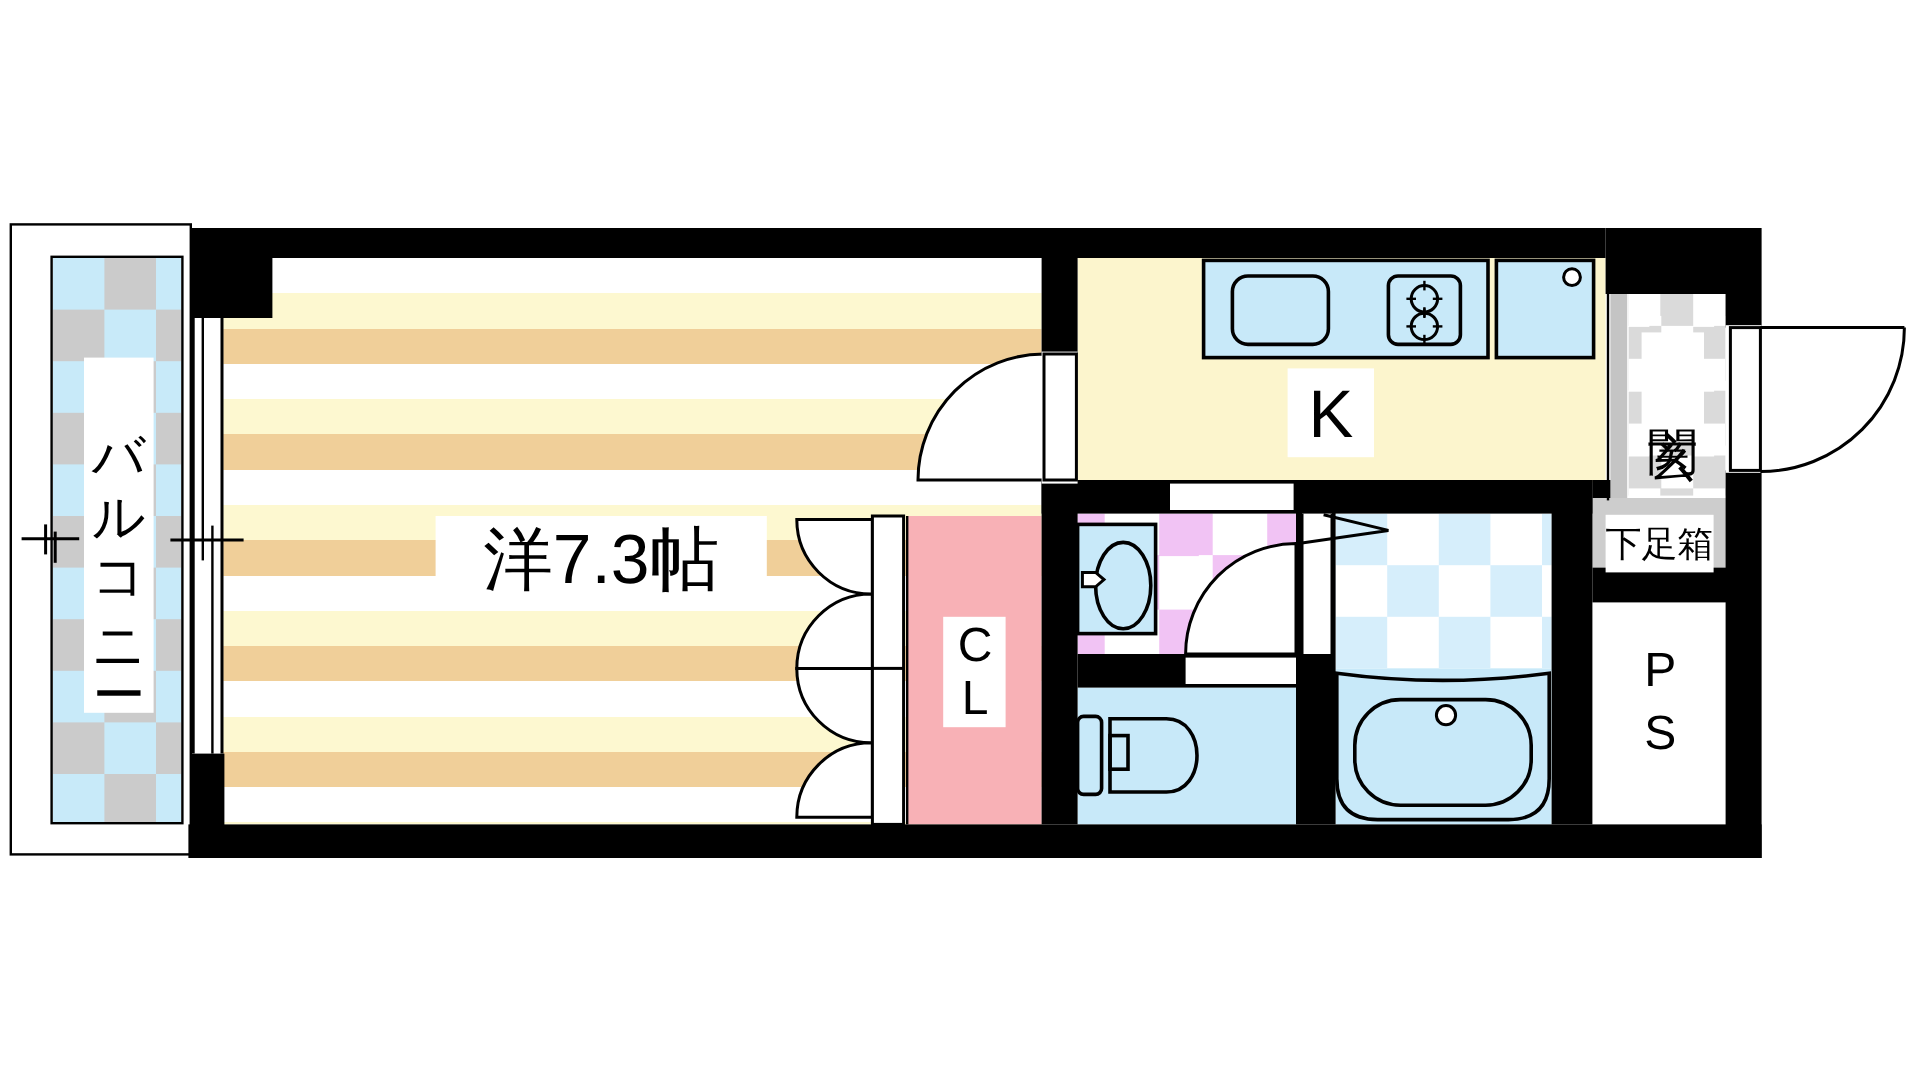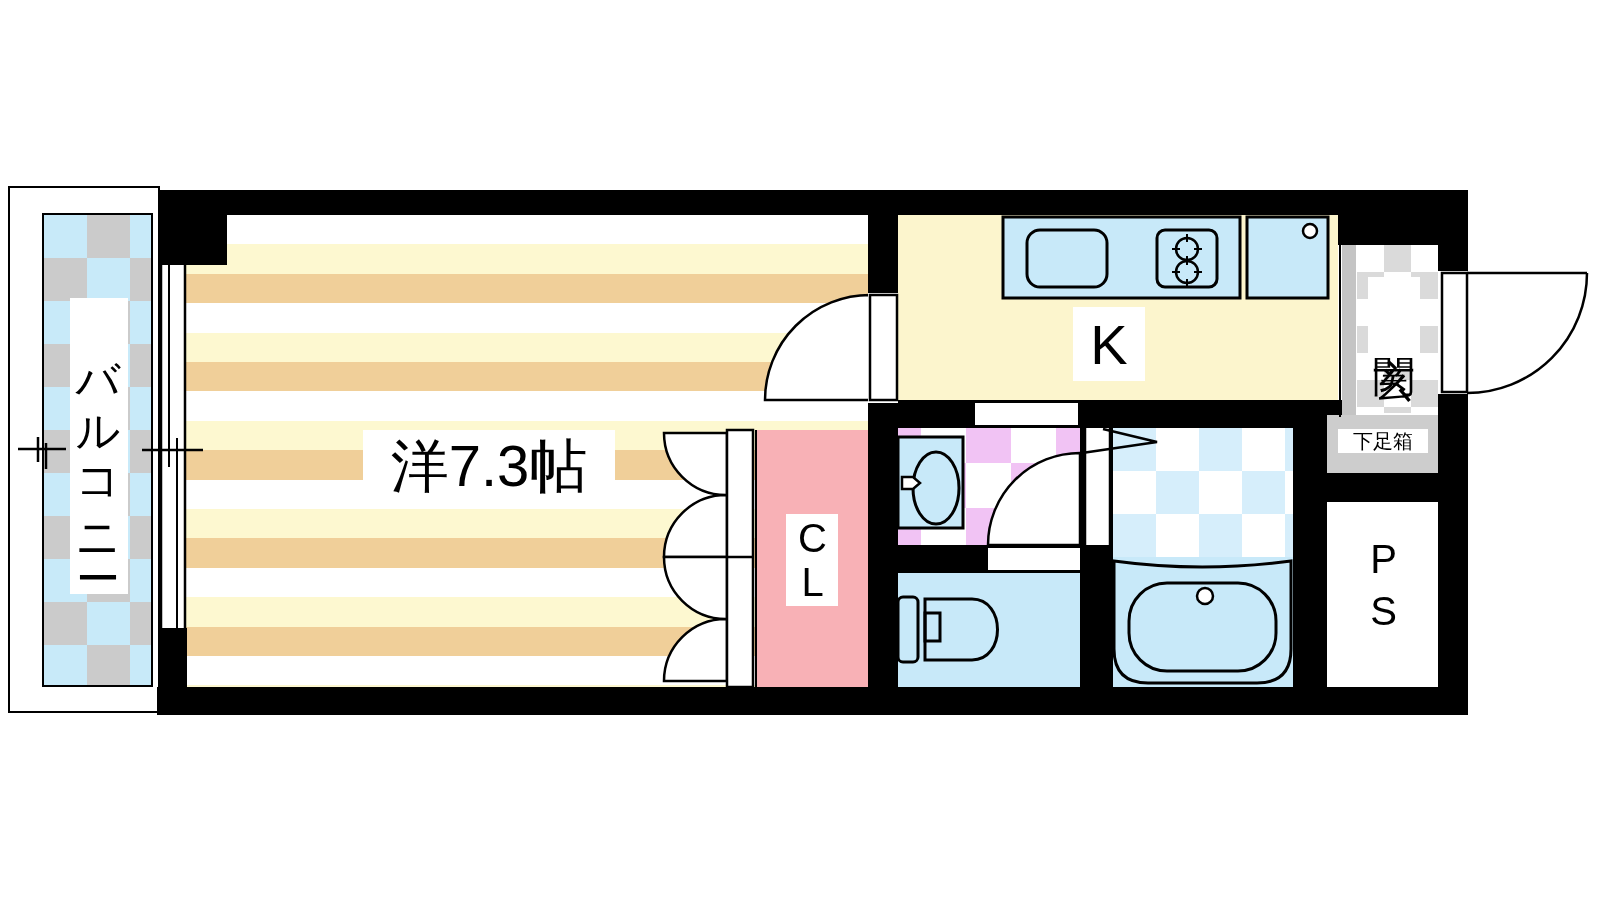--- a/index.html
+++ b/index.html
@@ -35,25 +35,25 @@
   .o{fill:#fff;stroke:none;}
   .s{fill:none;stroke:#000;stroke-width:3;}
   .s2{fill:none;stroke:#000;stroke-width:2.5;}
   .s1{fill:none;stroke:#000;stroke-width:2;}
   .fw{fill:#fff;stroke:#000;stroke-width:2.5;}
   .fb{fill:var(--fixture-blue);stroke:#000;stroke-width:3;}
   
   .lbl{display:flex;align-items:center;justify-content:center;color:#000;background:#fff;text-align:center;}
   .vert{writing-mode:vertical-rl;text-orientation:upright;}
   #balcony-label{left:70px;top:298px;width:58px;height:296px;font-size:44px;letter-spacing:6px;}
-  #main-room-label{left:363px;top:430px;width:252px;height:74px;font-size:58px;font-weight:500;}
+  #main-room-label{left:363px;top:430px;width:276px;height:74px;font-size:58px;font-weight:500;}
   #kitchen-label{left:1073px;top:307px;width:72px;height:74px;font-size:56px;}
   #closet-label{left:786px;top:514px;width:52px;height:92px;font-size:40px;}
   #entrance-label{left:1368px;top:277px;width:52px;height:94px;font-size:42px;}
-  #shoe-box-label{left:1338px;top:429px;width:90px;height:24px;font-size:20px;}
+  #shoe-box-label{left:1338px;top:429px;width:90px;height:48px;font-size:30px;}
   #pipe-space-label{left:1358px;top:538px;width:50px;height:102px;font-size:40px;background:transparent;letter-spacing:8px;}
 </style>
 </head>
 <body>
 
 <div id="stage">
 
   <div class="abs" id="balcony-outer"></div>
   <div class="abs" id="balcony-floor"></div>
   <div class="abs" id="main-room"></div>

